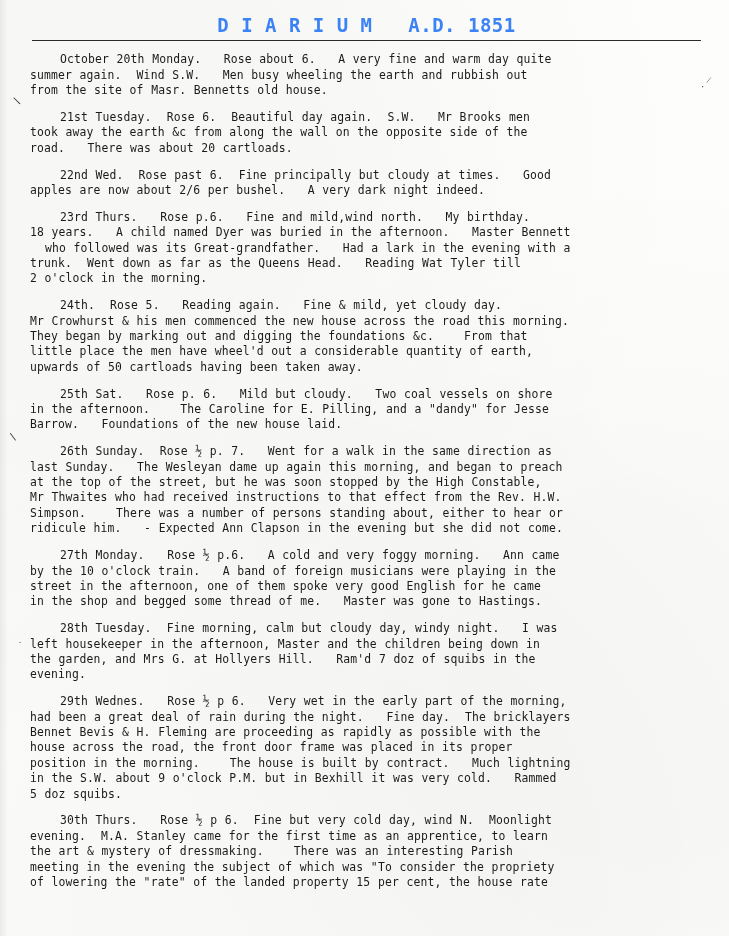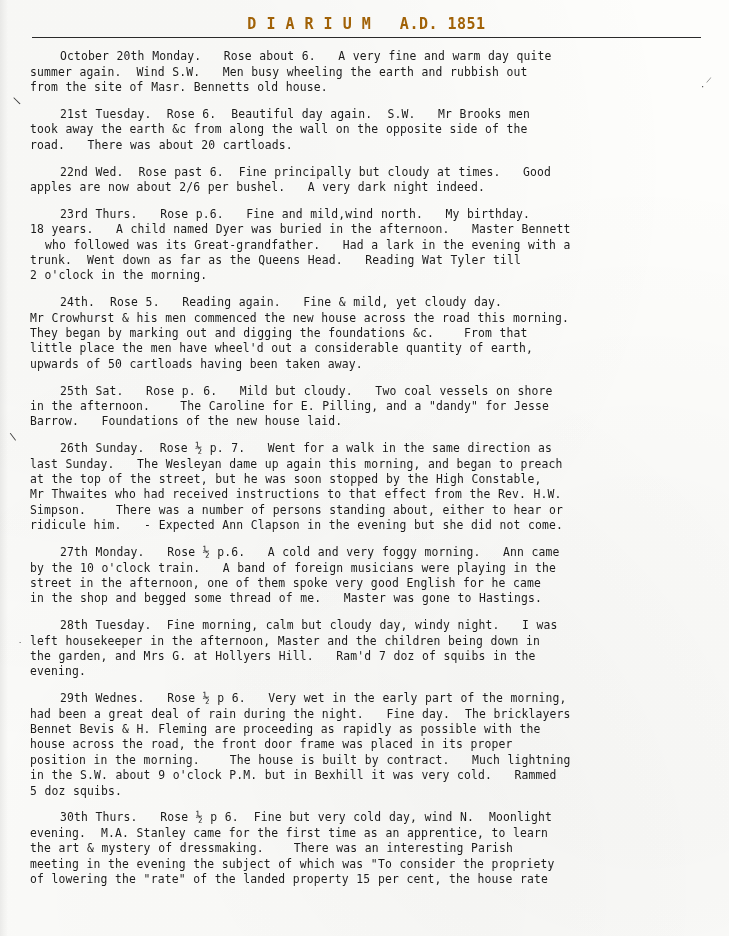--- a/index.html
+++ b/index.html
@@ -33,26 +33,26 @@
       radial-gradient(circle at 40% 95%, rgba(0,0,0,0.02) 0 20%, rgba(0,0,0,0) 60%);
     pointer-events: none;
   }
 
   .header {
     text-align: center;
     position: relative;
     margin: 0 0 4px 0;
   }
   .header-title {
-    font-size: 15px;
+    font-size: 19px;
     font-weight: bold;
     letter-spacing: 0.5px;
     white-space: pre;
     display: inline-block;
-    color: #a16207;
+    color: #3b82f6;
   }
   .rule {
     height: 0;
     border-top: 1.6px solid #2b2b2b;
     margin: 4px 2px 10px 2px;
   }
 
   .entries {
     font-size: 11.4px;
     line-height: 15.4px;

